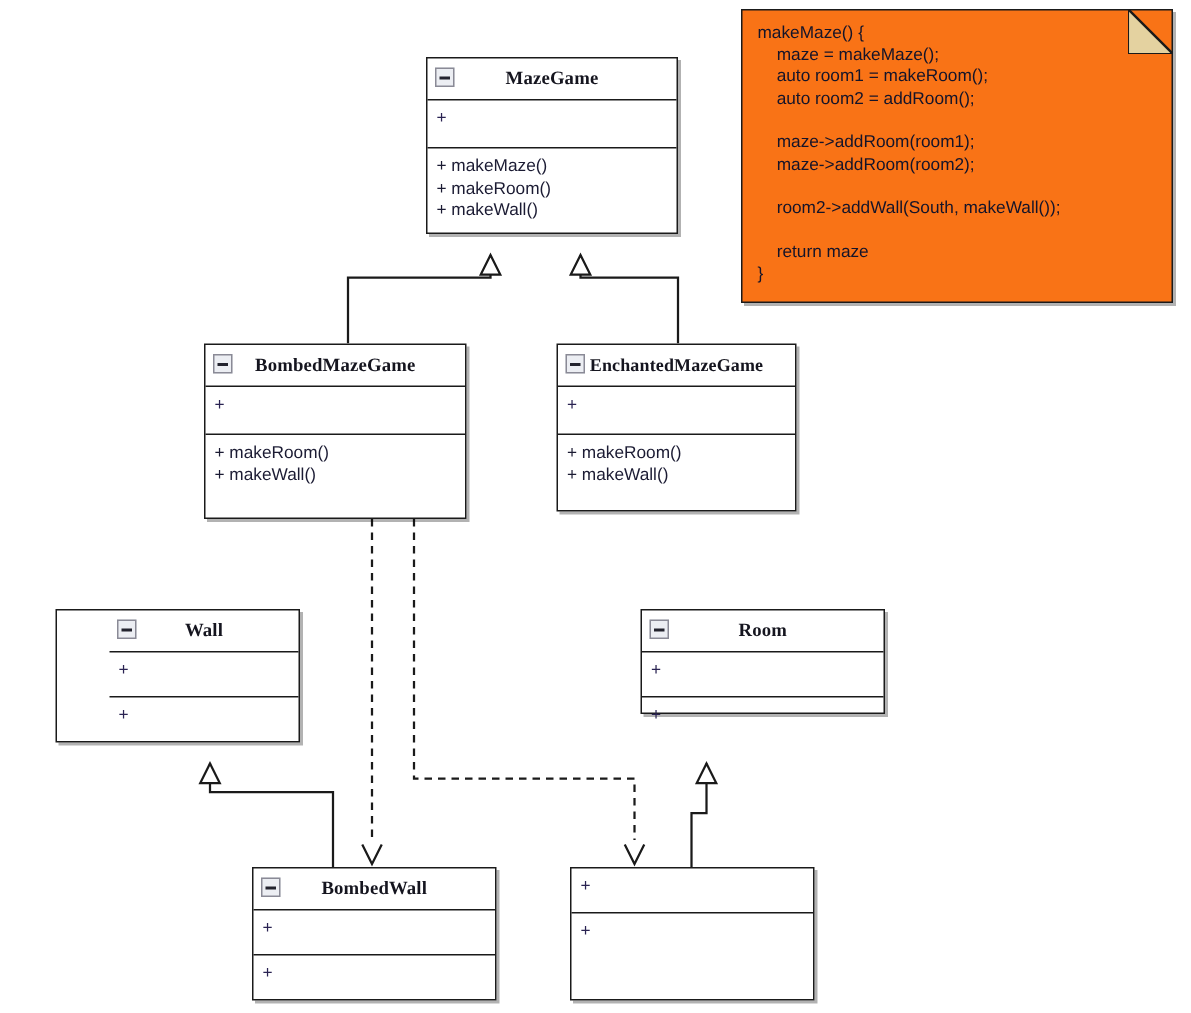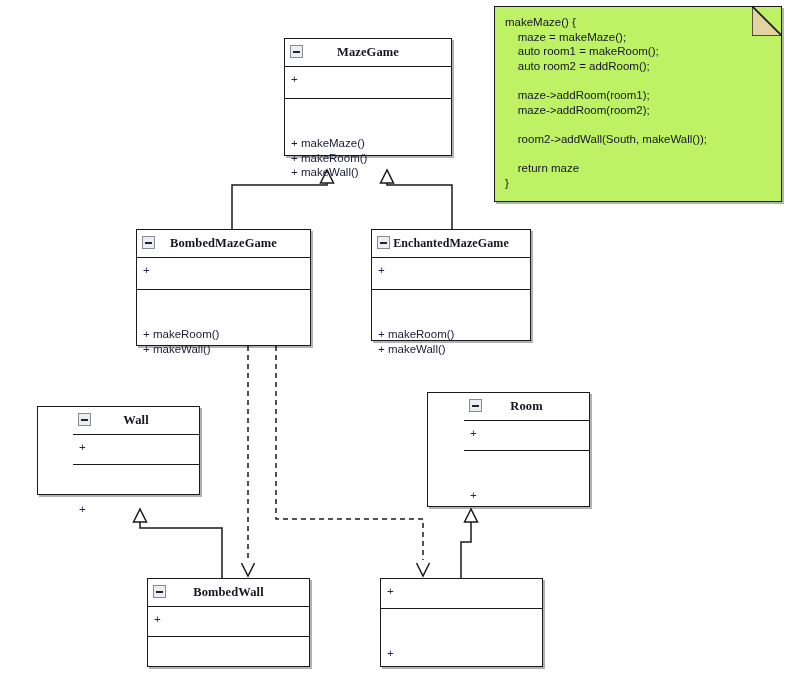--- a/index.html
+++ b/index.html
@@ -14,26 +14,26 @@
   .uml-header{position:relative;height:28px;border-bottom:1.6px solid #1a1a1a;
               display:flex;align-items:center;justify-content:center;box-sizing:border-box;}
   .uml-title{font-size:12.5px;font-weight:bold;color:#15151f;letter-spacing:.1px;
              white-space:nowrap;font-family:Liberation Serif, serif;}
   .collapse-icon{position:absolute;left:5px;top:6px;width:13px;height:13px;
                  border:1px solid #8a8a96;background:#eceef3;box-sizing:border-box;
                  display:flex;align-items:center;justify-content:center;}
   .collapse-icon i{display:block;width:7px;height:2px;background:#23232e;}
   .uml-attrs{border-bottom:1.6px solid #1a1a1a;box-sizing:border-box;
              padding:5px 0 0 6px;}
-  .uml-ops{box-sizing:border-box;padding:5px 0 0 6px;margin-top:32px;}
+  .uml-ops{box-sizing:border-box;padding:5px 0 0 6px;}
   .member{font-size:11.5px;color:#1b1b33;line-height:14.5px;white-space:nowrap;}
   .member.plus-only{color:#2a2352;}
 
   
-  .note{position:absolute;background:#bef264;border:1.6px solid #1a1a1a;
+  .note{position:absolute;background:#f97316;border:1.6px solid #1a1a1a;
         box-sizing:border-box;box-shadow:2px 2px 0 rgba(0,0,0,.30);}
   .note-fold{position:absolute;right:-1px;top:-1px;width:30px;height:30px;}
   .note-body{position:absolute;left:0;top:0;right:0;bottom:0;
              padding:8px 10px 6px 10px;box-sizing:border-box;}
   .note-line{font-size:11.5px;line-height:14.6px;color:#14142a;white-space:pre;}
 </style>
 </head>
 <body>
 
 <div id="canvas">
@@ -142,36 +142,36 @@
       <span class="uml-title">Wall</span>
     </div>
     <div class="uml-attrs" style="height:30px;">
       <div class="member plus-only">+</div>
     </div>
     <div class="uml-ops">
       <div class="member plus-only">+</div>
     </div>
   </div>
 
-  <div class="uml-class" style="left:427px;top:392px;width:163px;height:115px;padding-left:36px;">
+  <div class="uml-class" style="left:427px;top:406px;width:163px;height:70px;">
     <div class="uml-header">
       <span class="collapse-icon">
           <i></i>
         </span>
       <span class="uml-title">Room</span>
     </div>
     <div class="uml-attrs" style="height:30px;">
       <div class="member plus-only">+</div>
     </div>
     <div class="uml-ops">
       <div class="member plus-only">+</div>
     </div>
   </div>
 
-  <div class="uml-class" style="left:147px;top:578px;width:163px;height:89px;">
+  <div class="uml-class" style="left:168px;top:578px;width:163px;height:89px;">
     <div class="uml-header">
       <span class="collapse-icon">
           <i></i>
         </span>
       <span class="uml-title">BombedWall</span>
     </div>
     <div class="uml-attrs" style="height:30px;">
       <div class="member plus-only">+</div>
     </div>
     <div class="uml-ops">

